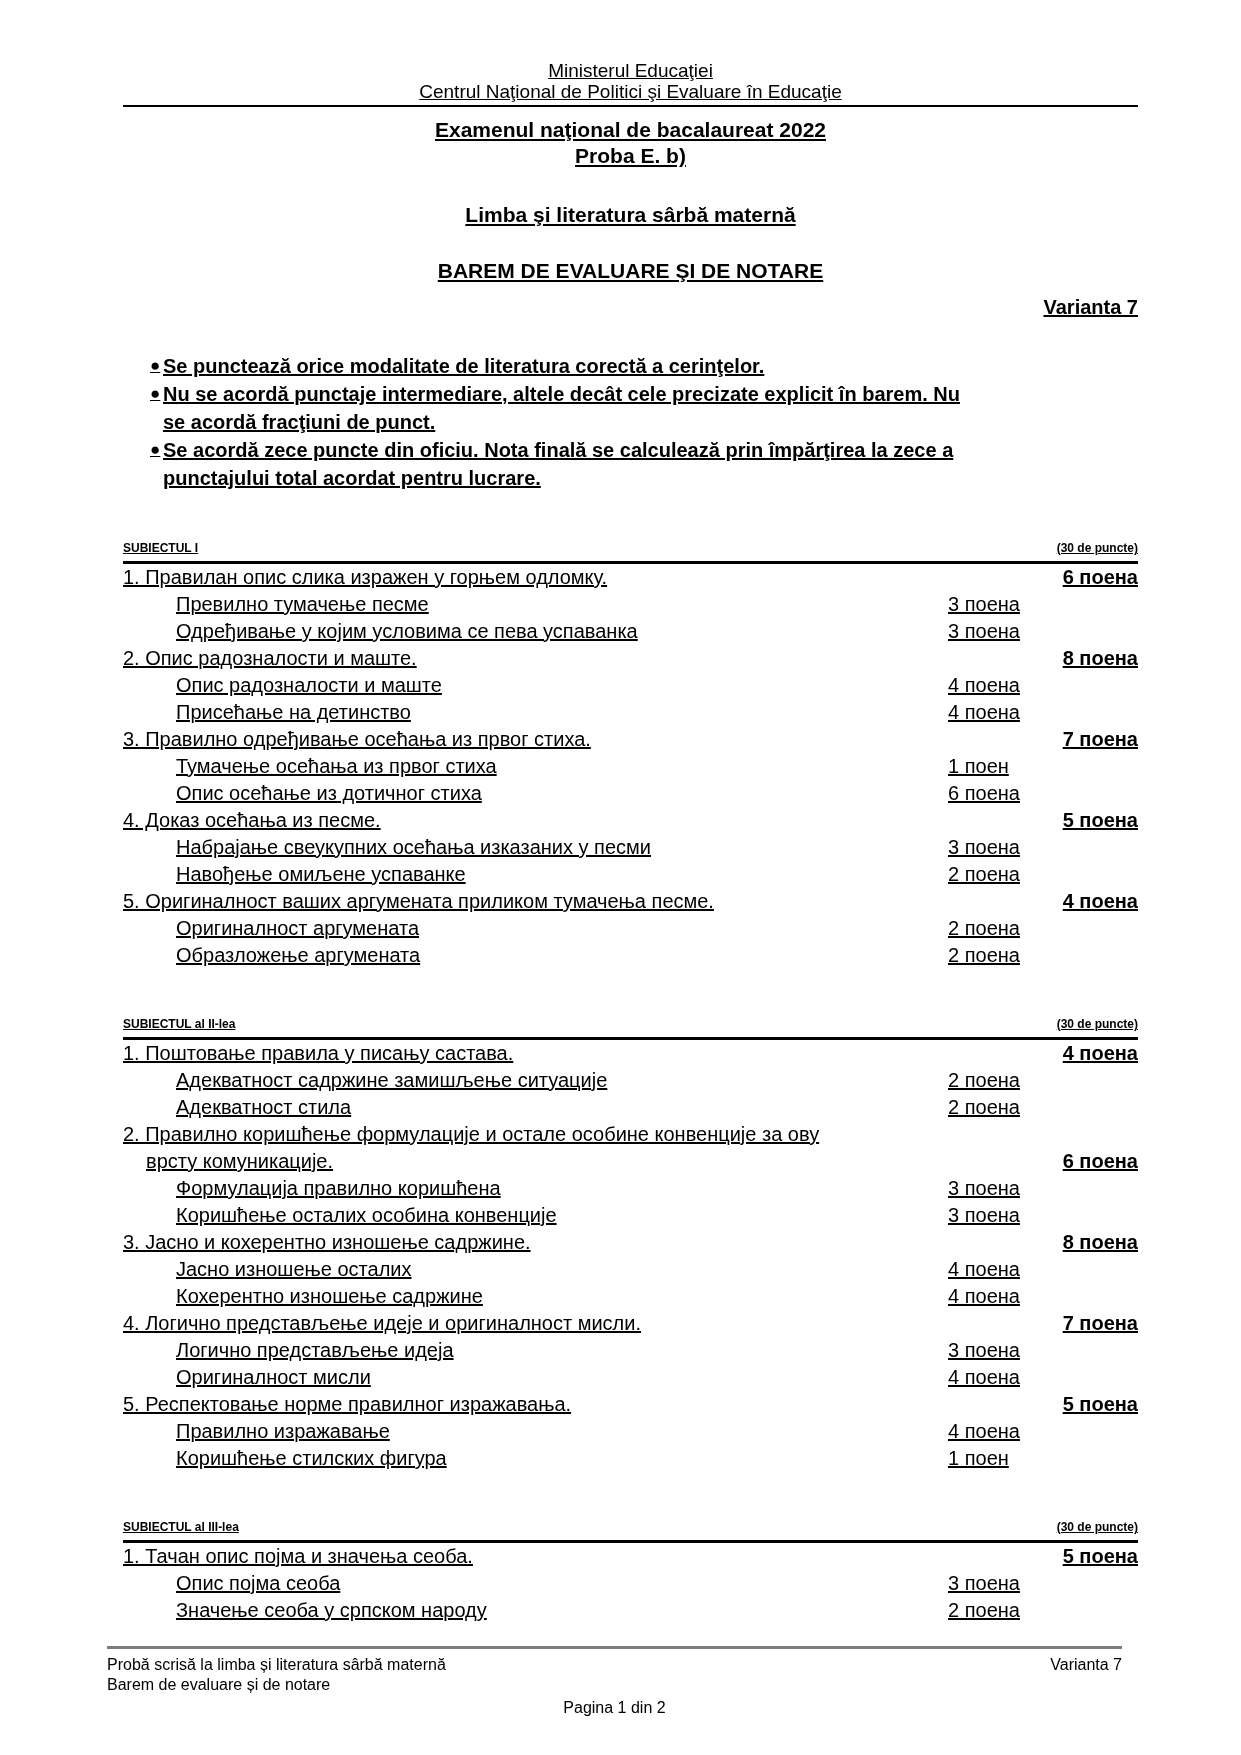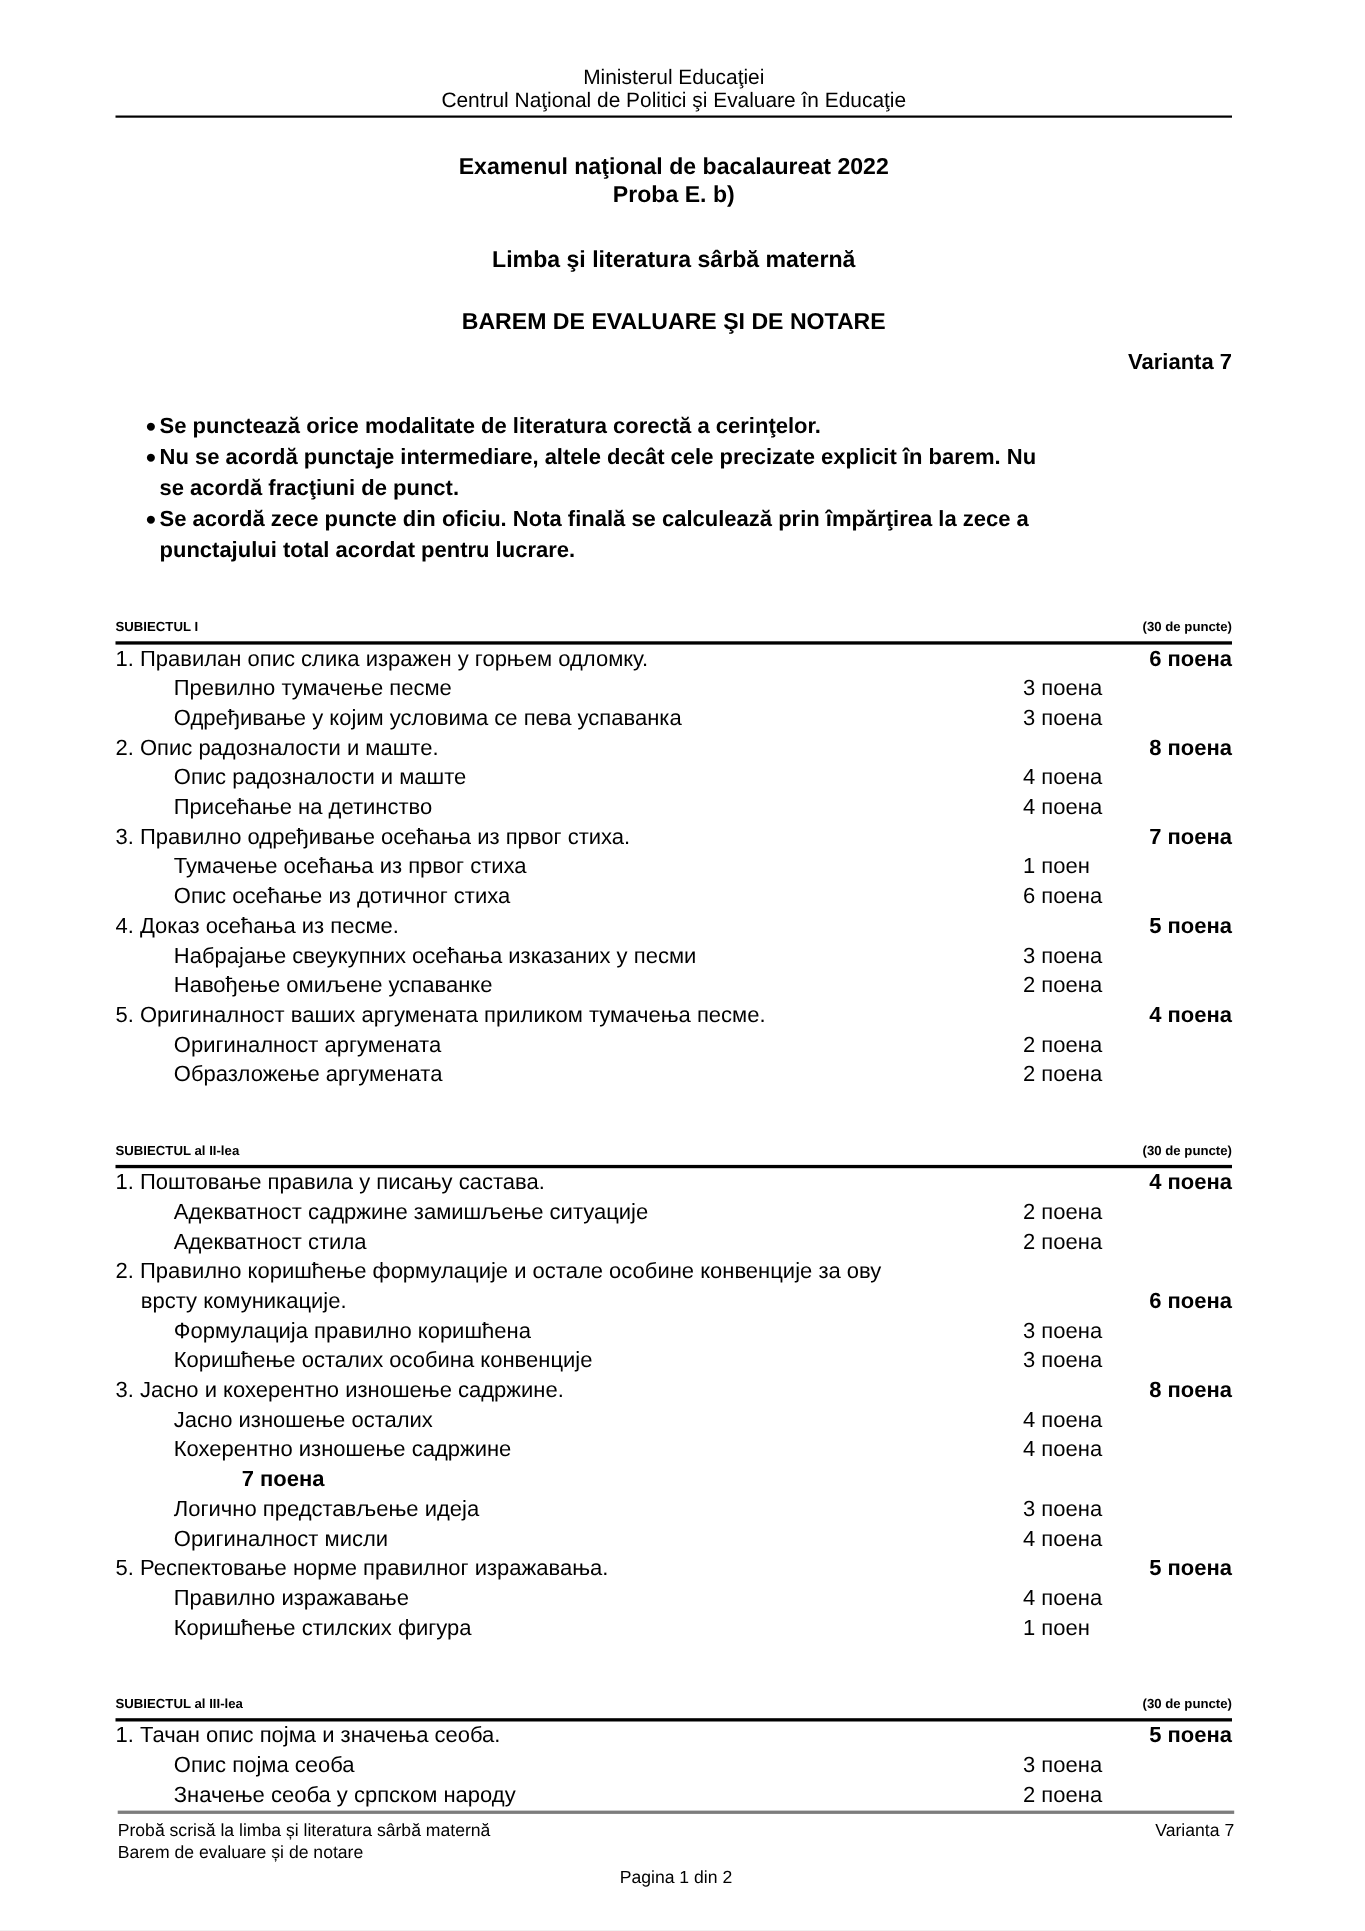--- a/index.html
+++ b/index.html
@@ -5,25 +5,25 @@
   html,body{margin:0;padding:0;background:#e8e8e8;}
   .page{
     position:relative;
     width:1241px;height:1755px;
     margin:0 auto;
     background:#ffffff;
     font-family:"Liberation Sans", sans-serif;
     color:#000;
     overflow:hidden;
   }
-  .content{position:absolute;left:105px;top:0;width:1015px;}
+  .content{position:absolute;left:123px;top:0;width:1015px;text-decoration:underline;}
   
   .org{padding-top:60px;text-align:center;font-size:19px;line-height:21px;}
   .header-rule{border-top:2px solid #000;margin-top:3px;}
-  .exam-title{margin-top:32px;text-align:center;font-weight:bold;font-size:21px;line-height:26px;}
+  .exam-title{margin-top:10px;text-align:center;font-weight:bold;font-size:21px;line-height:26px;}
   .proba{text-align:center;font-weight:bold;font-size:21px;line-height:26px;}
   .subject{margin-top:33px;text-align:center;font-weight:bold;font-size:21px;line-height:26px;}
   .doc-title{margin-top:30px;text-align:center;font-weight:bold;font-size:21px;line-height:26px;}
   .variant-line{margin-top:10px;text-align:right;font-weight:bold;font-size:20px;line-height:26px;}
   
   .notes{margin-top:32px;}
   .note{display:flex;font-weight:bold;font-size:20px;line-height:28px;}
   .note .dot{width:40px;padding-left:27px;box-sizing:border-box;font-size:17px;}
   .note .txt{flex:1;white-space:pre-line;}
   
@@ -183,20 +183,21 @@
           </div>
           <div class="row sub">
             <span class="lbl">Јасно изношење осталих</span>
             <span class="pts">4 поена</span>
           </div>
           <div class="row sub">
             <span class="lbl">Кохерентно изношење садржине</span>
             <span class="pts">4 поена</span>
           </div>
           <div class="row main">
+            <span class="lbl">4. Логично представљење идеје и оригиналност мисли.</span>
             <span class="pts">7 поена</span>
           </div>
           <div class="row sub">
             <span class="lbl">Логично представљење идеја</span>
             <span class="pts">3 поена</span>
           </div>
           <div class="row sub">
             <span class="lbl">Оригиналност мисли</span>
             <span class="pts">4 поена</span>
           </div>

